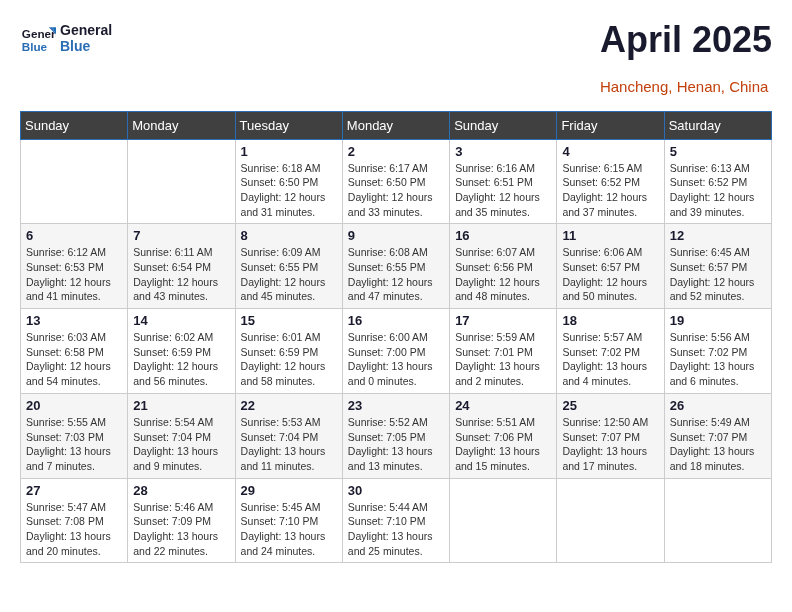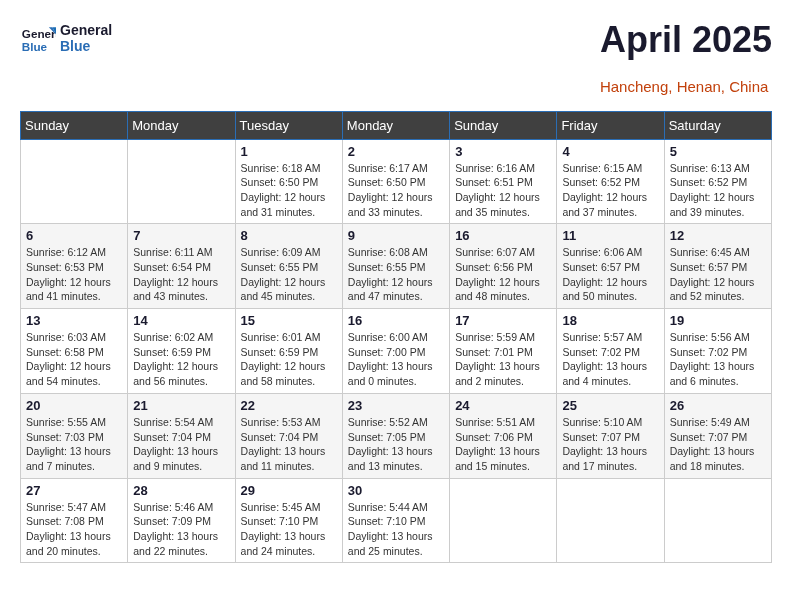--- a/index.html
+++ b/index.html
@@ -288,21 +288,21 @@
         </td>
         <td>
           <span class="day-number">24</span>
           <div class="day-info">Sunrise: 5:51 AM</div>
           <div class="day-info">Sunset: 7:06 PM</div>
           <div class="day-info">Daylight: 13 hours</div>
           <div class="day-info">and 15 minutes.</div>
         </td>
         <td>
           <span class="day-number">25</span>
-          <div class="day-info">Sunrise: 5:10 AM</div>
+          <div class="day-info">Sunrise: 12:50 AM</div>
           <div class="day-info">Sunset: 7:07 PM</div>
           <div class="day-info">Daylight: 13 hours</div>
           <div class="day-info">and 17 minutes.</div>
         </td>
         <td>
           <span class="day-number">26</span>
           <div class="day-info">Sunrise: 5:49 AM</div>
           <div class="day-info">Sunset: 7:07 PM</div>
           <div class="day-info">Daylight: 13 hours</div>
           <div class="day-info">and 18 minutes.</div>

